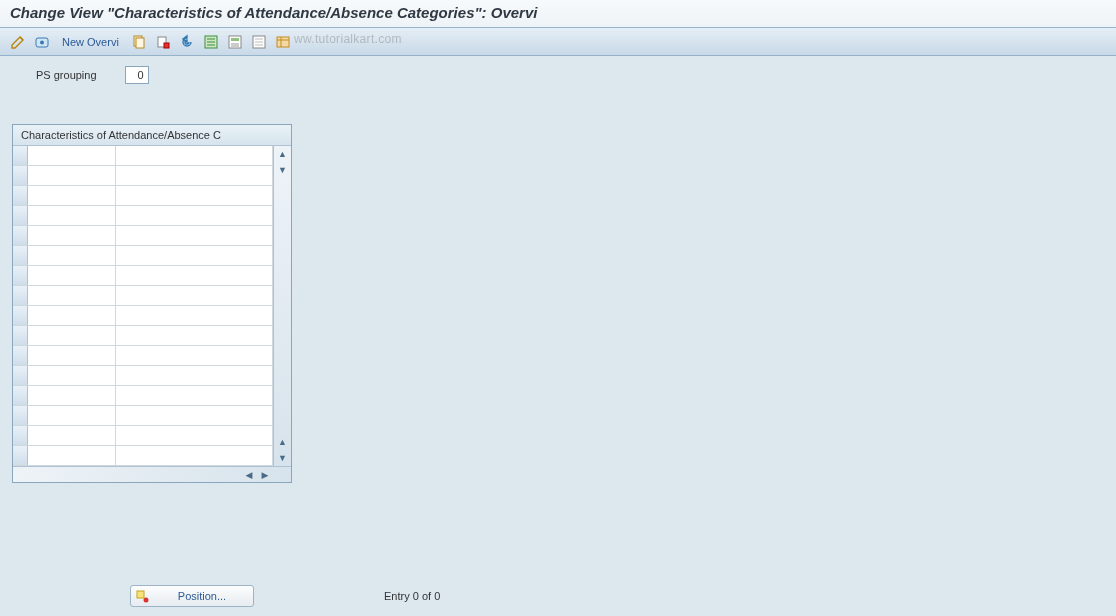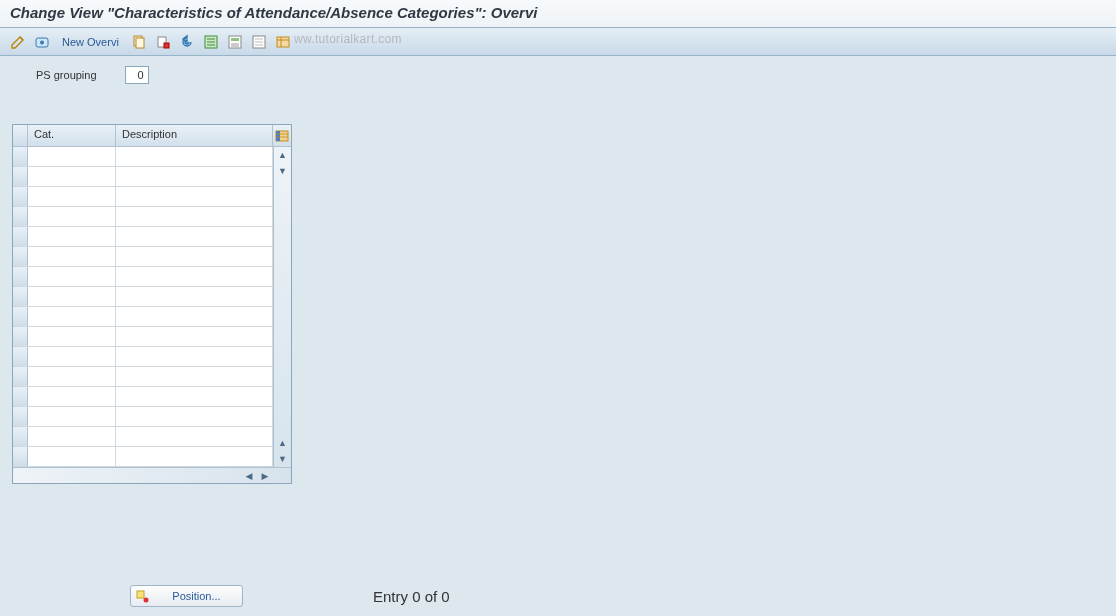--- a/index.html
+++ b/index.html
@@ -176,39 +176,39 @@
       left: 130px;
       display: flex;
       align-items: center;
       gap: 130px;
     }
     .position-btn {
       background: linear-gradient(to bottom, #fdfdfd, #e6ecf1);
       border: 1px solid #9eb4c8;
       border-radius: 3px;
       height: 22px;
-      width: 113px;
+      width: 124px;
       display: flex;
       align-items: center;
       justify-content: center;
       gap: 6px;
       cursor: pointer;
       font-size: 11px;
       color: #2b5a99;
       position: relative;
       padding-left: 20px;
     }
     .position-btn .pin {
       position: absolute;
       left: 4px;
       top: 3px;
       width: 14px;
       height: 14px;
     }
-    .entry-status { font-size: 15px; color: #333; }
+    .entry-status { font-size: 11px; color: #333; }
     svg { display: block; }
   </style>
 </head>
 <body>
 
 <div class="title-bar">
   <span>Change View "Characteristics of Attendance/Absence Categories": Overvi</span>
 </div>
 
 <div class="toolbar">
@@ -271,32 +271,21 @@
 </div>
 
 <div class="content-area">
 
   <div class="field-row">
     <span class="field-label">PS grouping</span>
     <input class="field-input" value="0" style="">
   </div>
 
   <div class="table-box">
-    <div class="table-header-row">
-      <div class="sel-head"></div>
-      <div class="col-head col-cat">Cat.</div>
-      <div class="col-head col-desc">Description</div>
-      <div class="config-head">
-        <svg width="14" height="14">
-            <rect x="1" y="2" width="12" height="10" fill="#f3d18b" stroke="#c28c22"></rect>
-            <rect x="1" y="2" width="4" height="10" fill="#4b7fc1"></rect>
-            <path d="M1 5h12M1 8h12" stroke="#c28c22" stroke-width="0.8"></path>
-          </svg>
-      </div>
-    </div>
+    <div class="table-title">Characteristics of Attendance/Absence C</div>
     <div class="table-body">
       <div class="rows-wrap" id="rows-wrap">
           <div class="data-row">
             <div class="sel-cell"></div>
             <div class="data-cell cat"></div>
             <div class="data-cell desc"></div>
           </div>
           <div class="data-row">
             <div class="sel-cell"></div>
             <div class="data-cell cat"></div>

